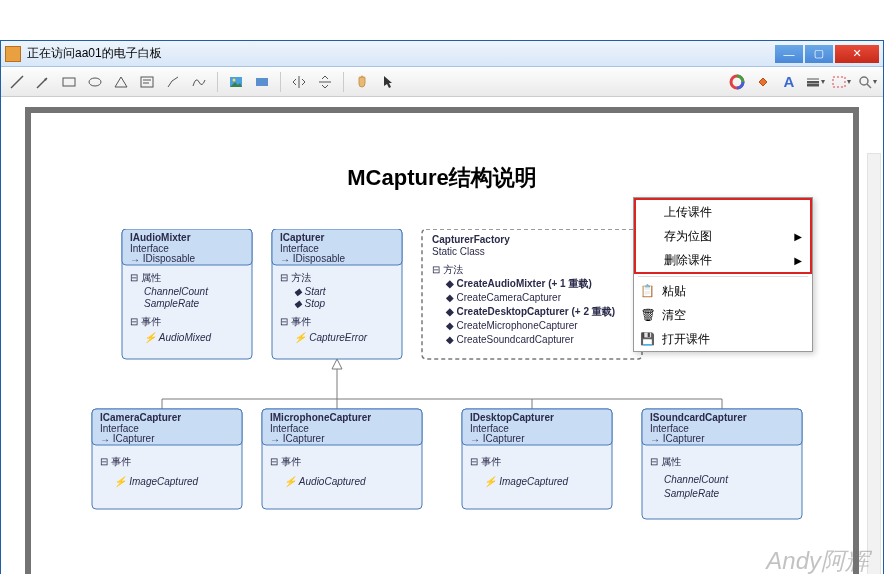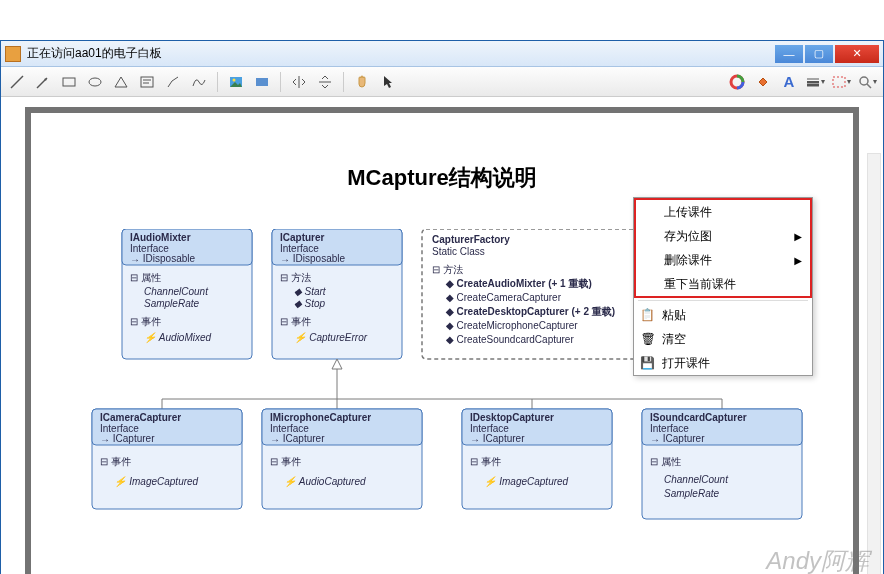--- a/index.html
+++ b/index.html
@@ -272,23 +272,20 @@
             <span>上传课件</span>
           </div>
         <div class="mitem">
             <span>存为位图</span>
             <span class="marrow">▶</span>
           </div>
         <div class="mitem">
             <span>删除课件</span>
             <span class="marrow">▶</span>
           </div>
-        <div class="mitem">
-            <span>重下当前课件</span>
-          </div>
       </div>
       <div class="msep"></div>
       <div class="mitem">
           <span class="micon">📋</span>
           <span>粘贴</span>
         </div>
       <div class="mitem">
           <span class="micon">🗑</span>
           <span>清空</span>
         </div>

